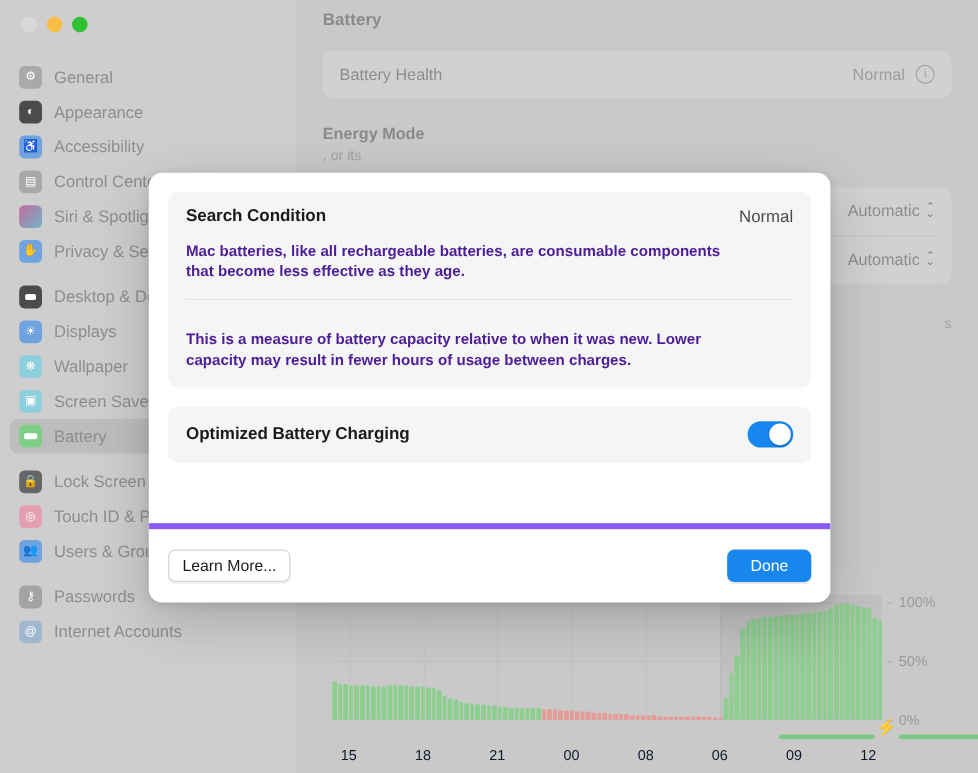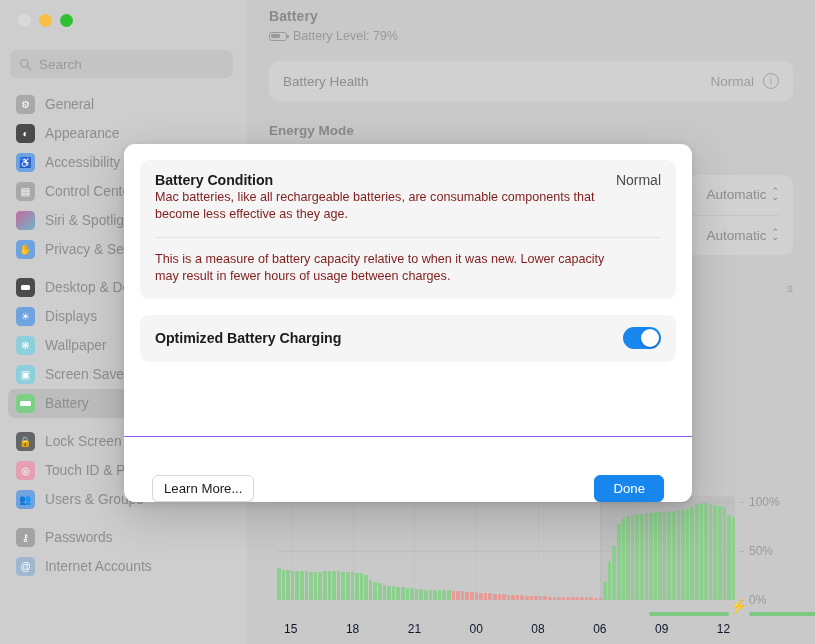--- a/index.html
+++ b/index.html
@@ -220,42 +220,43 @@
   .prow-head {
     display: flex; align-items: center;
   }
   .prow-title {
     font-size: 14.2px; font-weight: 700; color: #1b1b1b;
     letter-spacing: -.05px;
   }
   .prow-flex { flex: 1; }
   .prow-val { font-size: 14px; color: #4b4b4b; }
   .prow-desc {
-    margin-top: 1px;
-    font-size: 12.6px; color: #7f1d1d; line-height: 1.38;
+    margin-top: 13px;
+    font-size: 12.6px; color: #4c1d95; line-height: 1.38;
     max-width: 455px;
+    font-weight: bold;
   }
 
   .toggle {
     width: 38px; height: 22px; border-radius: 11px;
     background: #1787ee;
     position: relative; flex: none;
   }
   .toggle .knob {
     position: absolute; top: 2px; right: 2px;
     width: 18px; height: 18px; border-radius: 50%;
     background: #fff;
     box-shadow: 0 1px 2px rgba(0,0,0,.25);
   }
 
   .sheet-footer {
-    border-top: 1px solid #8b5cf6;
+    border-top: 5px solid #8b5cf6;
     height: 66px;
-    display: flex; align-items: flex-end;
-    padding: 0 28px;
+    display: flex; align-items: center;
+    padding: 0 16px;
     flex: none;
   }
   .btn {
     font-size: 13.2px;
     border-radius: 6px;
     padding: 5px 11px;
     cursor: default;
   }
   .btn-secondary {
     background: #fff; color: #1b1b1b;
@@ -278,27 +279,20 @@
   <div class="bg-window">
 
     <div class="sidebar">
 
       <div class="traffic">
         <div class="light red"></div>
         <div class="light yellow"></div>
         <div class="light green"></div>
       </div>
 
-      <div class="searchbar">
-        <svg class="mag" viewBox="0 0 16 16">
-          <circle cx="6.6" cy="6.6" r="4.6" fill="none" stroke="#8d8d8d" stroke-width="1.7"></circle>
-          <line x1="10.2" y1="10.2" x2="14.3" y2="14.3" stroke="#8d8d8d" stroke-width="1.8" stroke-linecap="round"></line>
-        </svg>
-        <span class="ph">Search</span>
-      </div>
 
       <div class="sbgroup">
         <div class="sbitem">
           <span class="sbicon ic-general">
               <span class="glyph">⚙</span>
             </span>
           <span>General</span>
         </div>
         <div class="sbitem">
           <span class="sbicon ic-appearance">
@@ -395,26 +389,20 @@
           <span class="sbicon ic-internet">
               <span class="glyph">@</span>
             </span>
           <span>Internet Accounts</span>
         </div>
       </div>
     </div>
 
     <div class="content">
       <div class="c-title">Battery</div>
-      <div class="c-sub">
-        <span class="batt-glyph">
-            <span class="fill"></span>
-          </span>
-        <span>Battery Level: 79%</span>
-      </div>
 
       <div class="c-card">
         <div class="c-row">
           <span>Battery Health</span>
           <span class="spacer"></span>
           <span class="rv">Normal</span>
           <span class="info-i">i</span>
         </div>
       </div>
 
@@ -589,21 +577,21 @@
       </div>
     </div>
   </div>
 
   <div class="sheet">
     <div class="sheet-body">
 
       <div class="panel">
         <div class="prow">
           <div class="prow-head">
-            <span class="prow-title">Battery Condition</span>
+            <span class="prow-title">Search Condition</span>
             <span class="prow-flex"></span>
             <span class="prow-val">Normal</span>
           </div>
           <div class="prow-desc">Mac batteries, like all rechargeable batteries, are consumable components that become less effective as they age.</div>
         </div>
         <div class="prow">
           <div class="prow-desc">This is a measure of battery capacity relative to when it was new. Lower capacity may result in fewer hours of usage between charges.</div>
         </div>
       </div>
 

